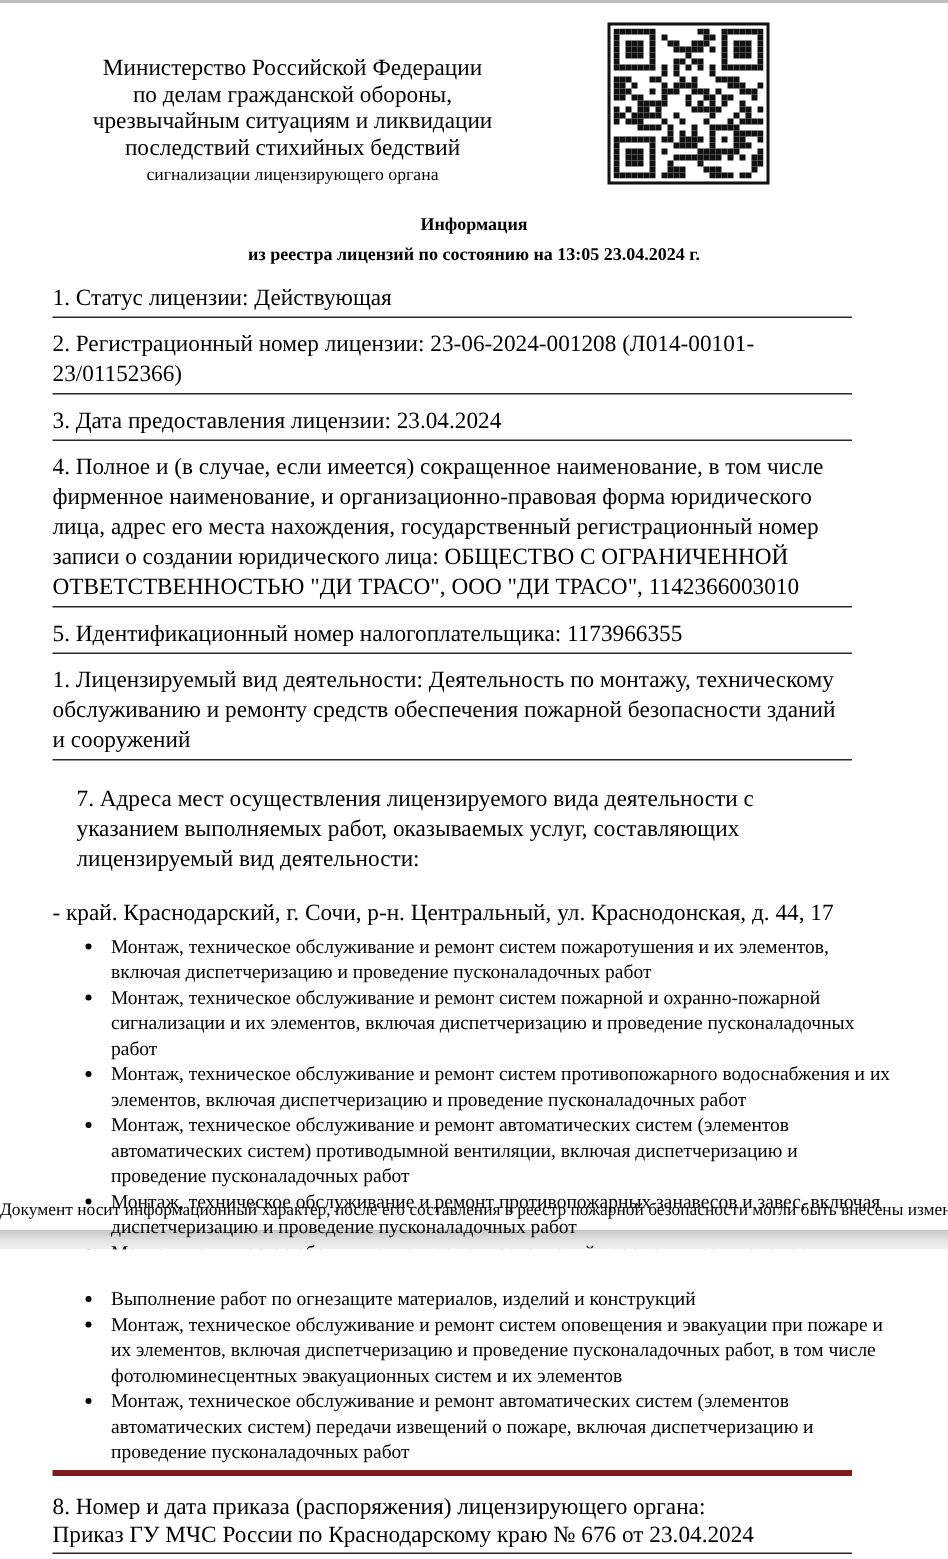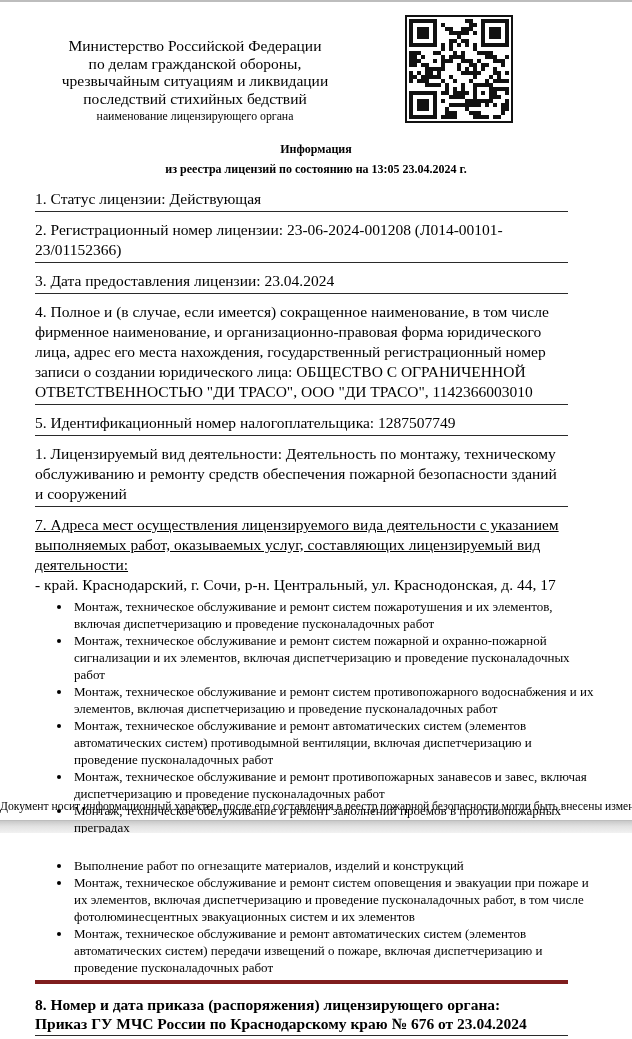--- a/index.html
+++ b/index.html
@@ -24,21 +24,21 @@
     width: 100px; height: 100px;
     border: 2px solid #111111;
     padding: 2px;
     background: #ffffff;
   }
 
   .doc-title { margin-top: 16px; text-align: center; font-weight: bold; font-size: 12px; line-height: 20px; }
 
   .content { margin: 10px 0 0 35px; width: 533px; font-size: 15.5px; line-height: 20px; }
   .sec { border-bottom: 1px solid #2a2a2a; padding-bottom: 2px; margin-bottom: 8px; }
-  .sec7-intro { margin: 0; text-decoration: underline; }
+  .sec7-intro { margin: 16px; }
   .sec7-address { margin: 0; }
 
   ul.bullets {
     margin: 3px 0 0 0;
     padding-left: 37px;
     width: 522px;
     font-size: 13px;
     line-height: 17px;
     list-style: disc;
   }
@@ -56,37 +56,37 @@
     background: linear-gradient(to bottom, #c9c9c9 0%, #e2e2e2 45%, #f2f2f2 100%);
     border-top: 1px solid #bdbdbd;
     box-sizing: border-box;
   }
 
   .p2-bullets-wrap { border-bottom: 4px solid #7f1d1d; padding-bottom: 4px; width: 533px; margin-left: 35px; }
   .p2-bullets-wrap ul.bullets { margin-top: 0; }
   .sec8 {
     margin: 11px 0 0 35px; width: 533px;
     font-size: 15.5px; line-height: 19px;
-    border-bottom: 1px solid #2a2a2a; padding-bottom: 2px; font-weight: bold;
+    border-bottom: 1px solid #2a2a2a; padding-bottom: 2px;
   }
   .qr-box svg { display: block; }
 </style>
 </head>
 <body>
 
 <div class="topline"></div>
 
 <div class="page page1">
   <div class="header-row">
     <div class="authority">
       <div>Министерство Российской Федерации</div>
       <div>по делам гражданской обороны,</div>
       <div>чрезвычайным ситуациям и ликвидации</div>
       <div>последствий стихийных бедствий</div>
-      <div class="caption">наименование лицензирующего органа</div>
+      <div class="caption">сигнализации лицензирующего органа</div>
     </div>
     <div class="qr-box" id="qr">
         <svg width="100" height="100">
           <rect x="0" y="0" width="4" height="4" fill="#111"></rect>
           <rect x="4" y="0" width="4" height="4" fill="#111"></rect>
           <rect x="8" y="0" width="4" height="4" fill="#111"></rect>
           <rect x="12" y="0" width="4" height="4" fill="#111"></rect>
           <rect x="16" y="0" width="4" height="4" fill="#111"></rect>
           <rect x="20" y="0" width="4" height="4" fill="#111"></rect>
           <rect x="24" y="0" width="4" height="4" fill="#111"></rect>
@@ -393,21 +393,21 @@
   <div class="doc-title">
     <div>Информация</div>
     <div>из реестра лицензий по состоянию на 13:05 23.04.2024 г.</div>
   </div>
 
   <div class="content" id="sections">
       <div class="sec">1. Статус лицензии: Действующая</div>
       <div class="sec">2. Регистрационный номер лицензии: 23-06-2024-001208 (Л014-00101-23/01152366)</div>
       <div class="sec">3. Дата предоставления лицензии: 23.04.2024</div>
       <div class="sec">4. Полное и (в случае, если имеется) сокращенное наименование, в том числе фирменное наименование, и организационно-правовая форма юридического лица, адрес его места нахождения, государственный регистрационный номер записи о создании юридического лица: ОБЩЕСТВО С ОГРАНИЧЕННОЙ ОТВЕТСТВЕННОСТЬЮ "ДИ ТРАСО", ООО "ДИ ТРАСО", 1142366003010</div>
-      <div class="sec">5. Идентификационный номер налогоплательщика: 1287507749</div>
+      <div class="sec">5. Идентификационный номер налогоплательщика: 1173966355</div>
       <div class="sec">1. Лицензируемый вид деятельности: Деятельность по монтажу, техническому обслуживанию и ремонту средств обеспечения пожарной безопасности зданий и сооружений</div>
       <div class="sec7-intro">7. Адреса мест осуществления лицензируемого вида деятельности с указанием выполняемых работ, оказываемых услуг, составляющих лицензируемый вид деятельности:</div>
       <div class="sec7-address">- край. Краснодарский, г. Сочи, р-н. Центральный, ул. Краснодонская, д. 44, 17</div>
       <ul class="bullets">
         <li>Монтаж, техническое обслуживание и ремонт систем пожаротушения и их элементов, включая диспетчеризацию и проведение пусконаладочных работ</li>
         <li>Монтаж, техническое обслуживание и ремонт систем пожарной и охранно-пожарной сигнализации и их элементов, включая диспетчеризацию и проведение пусконаладочных работ</li>
         <li>Монтаж, техническое обслуживание и ремонт систем противопожарного водоснабжения и их элементов, включая диспетчеризацию и проведение пусконаладочных работ</li>
         <li>Монтаж, техническое обслуживание и ремонт автоматических систем (элементов автоматических систем) противодымной вентиляции, включая диспетчеризацию и проведение пусконаладочных работ</li>
         <li>Монтаж, техническое обслуживание и ремонт противопожарных занавесов и завес, включая диспетчеризацию и проведение пусконаладочных работ</li>
         <li>Монтаж, техническое обслуживание и ремонт заполнений проемов в противопожарных преградах</li>

